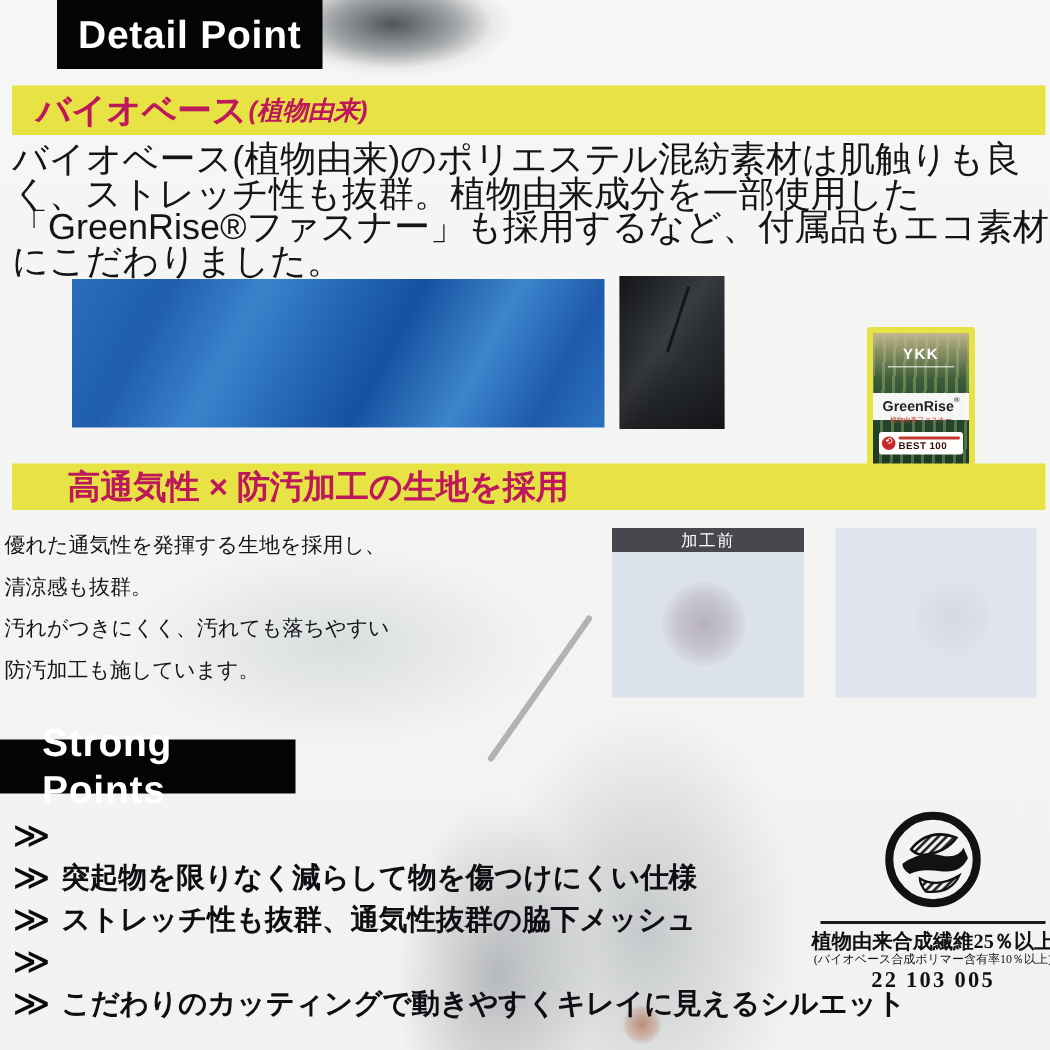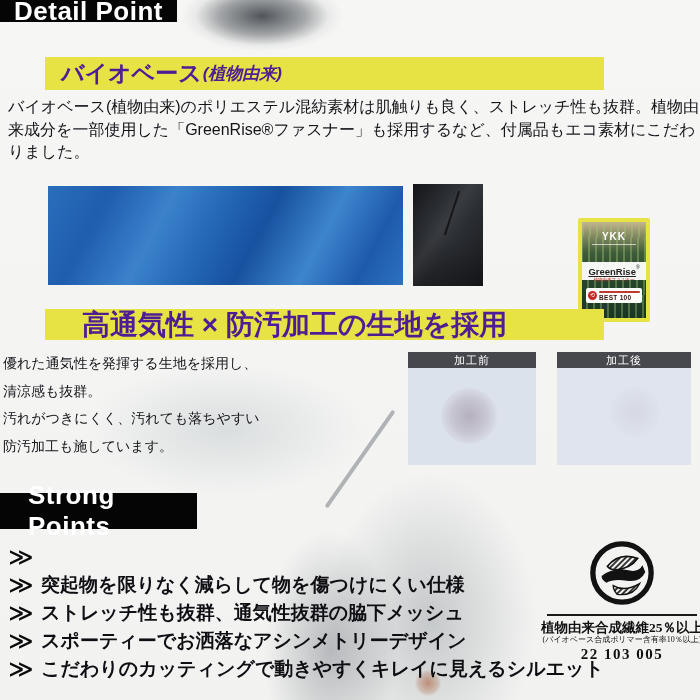--- a/index.html
+++ b/index.html
@@ -22,34 +22,34 @@
   .bg-zip{
     position:absolute;left:358px;top:400px;width:4px;height:118px;border-radius:2px;
     background:rgba(108,114,122,0.5);transform:rotate(35deg);
   }
   
   .banner{
     position:absolute;left:0;background:var(--banner-black,#050505);color:#fff;
     font-weight:bold;font-size:26px;box-sizing:border-box;padding-left:14px;
     letter-spacing:0.5px;display:flex;align-items:center;
   }
-  .banner.detail{top:0;width:177px;height:22px;}
+  .banner.detail{top:0;width:177px;height:46px;margin-left:38px;}
   .banner.strong{top:493px;width:197px;height:36px;padding-left:28px;}
   
   .headline{
-    position:absolute;left:8px;width:559px;background:var(--accent-yellow,#e8e345);
-    color:#4c1d95;font-weight:bold;display:flex;align-items:center;
-    box-sizing:border-box;padding-left:16px;white-space:nowrap;margin-left:37px;
+    position:absolute;left:8px;width:689px;background:var(--accent-yellow,#e8e345);
+    color:#be185d;font-weight:bold;display:flex;align-items:center;
+    box-sizing:border-box;padding-left:16px;white-space:nowrap;
   }
   .headline.h1{top:57px;height:33px;font-size:23px;}
-  .headline.h2{top:309px;height:31px;font-size:28px;padding-left:37px;}
+  .headline.h2{top:309px;height:31px;font-size:22px;padding-left:37px;}
   .headline .small{font-size:17px;font-weight:bold;padding:0 1px;font-style:italic;}
   
   .para{position:absolute;color:#141419;font-weight:500;}
-  .para.p1{left:8px;top:96px;width:692px;font-size:16px;line-height:22.5px;}
+  .para.p1{left:8px;top:96px;width:692px;font-size:24px;line-height:22.5px;}
   .para.p2{left:3px;top:350px;width:415px;font-size:14px;line-height:27.5px;white-space:pre-line;}
   
   .fabric-blue{
     position:absolute;left:48px;top:186px;width:355px;height:99px;
     background:linear-gradient(118deg,#2a6fbb 0%,#1f5dae 16%,#3b82cb 32%,#2265b3 47%,#17519f 58%,#3d85cd 74%,#1e5aab 88%,#2c72bf 100%);
   }
   .jacket-photo{
     position:absolute;left:413px;top:184px;width:70px;height:102px;background:#2a2d32;
     background-image:
       linear-gradient(125deg, rgba(0,0,0,0.55) 0%, rgba(0,0,0,0) 28%, rgba(255,255,255,0.07) 42%, rgba(0,0,0,0) 58%, rgba(0,0,0,0.5) 100%),
@@ -66,21 +66,21 @@
     background:
       repeating-linear-gradient(92deg, rgba(165,200,120,0.38) 0 2px, rgba(0,0,0,0) 2px 7px),
       linear-gradient(180deg,#c6b490 0%,#8d9068 12%,#3e5c3a 32%,#27462d 58%,#1b3523 100%);
   }
   .tag-brand{margin-top:9px;text-align:center;color:#fff;font-weight:bold;font-size:10px;letter-spacing:1px;}
   .tag-brand-line{width:44px;height:1px;background:rgba(255,255,255,0.65);margin:2px auto 0;}
   .tag-band{
     position:absolute;left:0;right:0;top:40px;height:18px;background:rgba(255,255,255,0.95);
     text-align:center;line-height:11px;
   }
-  .tag-band .name{font-size:9.5px;font-weight:bold;color:#222;text-decoration:underline;}
+  .tag-band .name{font-size:9.5px;font-weight:bold;color:#222;}
   .tag-band .reg{font-size:5px;vertical-align:super;}
   .tag-band .sub{font-size:4.5px;line-height:5px;color:#c23a2e;}
   .tag-badge{
     position:absolute;left:4px;right:4px;top:66px;height:15px;background:#fdfdfb;border-radius:2px;
     display:flex;align-items:center;gap:2px;padding:0 2px;box-sizing:border-box;
   }
   .tag-badge .circ{
     width:9px;height:9px;border-radius:50%;background:#c62828;color:#fff;
     font-size:6px;line-height:9px;text-align:center;flex:none;
   }
@@ -165,21 +165,20 @@
 <div class="para p2">優れた通気性を発揮する生地を採用し、
 清涼感も抜群。
 汚れがつきにくく、汚れても落ちやすい
 防汚加工も施しています。</div>
 
 <div class="panel before">
   <div class="ph">加工前</div>
   <div class="stain"></div>
 </div>
 <div class="panel after">
-  <div class="ph">加工後</div>
   <div class="stain"></div>
 </div>
 
 <div class="banner strong">
   <span>Strong Points</span>
 </div>
 
 <ul class="bullets">
   <li>
     <span class="mk">≫</span>
@@ -187,21 +186,20 @@
   <li>
     <span class="mk">≫</span>
     <span>突起物を限りなく減らして物を傷つけにくい仕様</span>
   </li>
   <li>
     <span class="mk">≫</span>
     <span>ストレッチ性も抜群、通気性抜群の脇下メッシュ</span>
   </li>
   <li>
     <span class="mk">≫</span>
-    <span>スポーティーでお洒落なアシンメトリーデザイン</span>
   </li>
   <li>
     <span class="mk">≫</span>
     <span>こだわりのカッティングで動きやすくキレイに見えるシルエット</span>
   </li>
 </ul>
 
 <div class="biomass">
   <svg width="68" height="68" viewBox="0 0 70 70">
     <defs>

